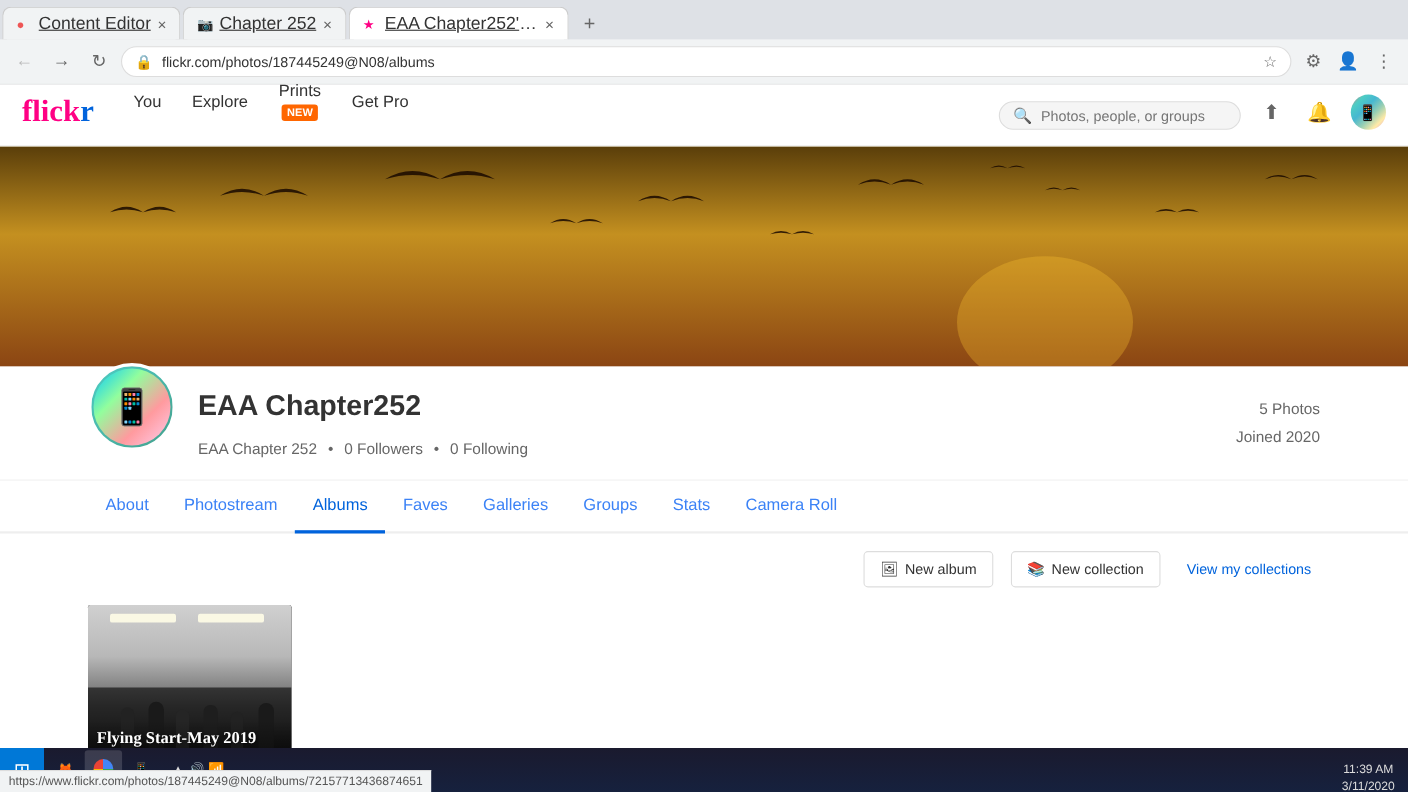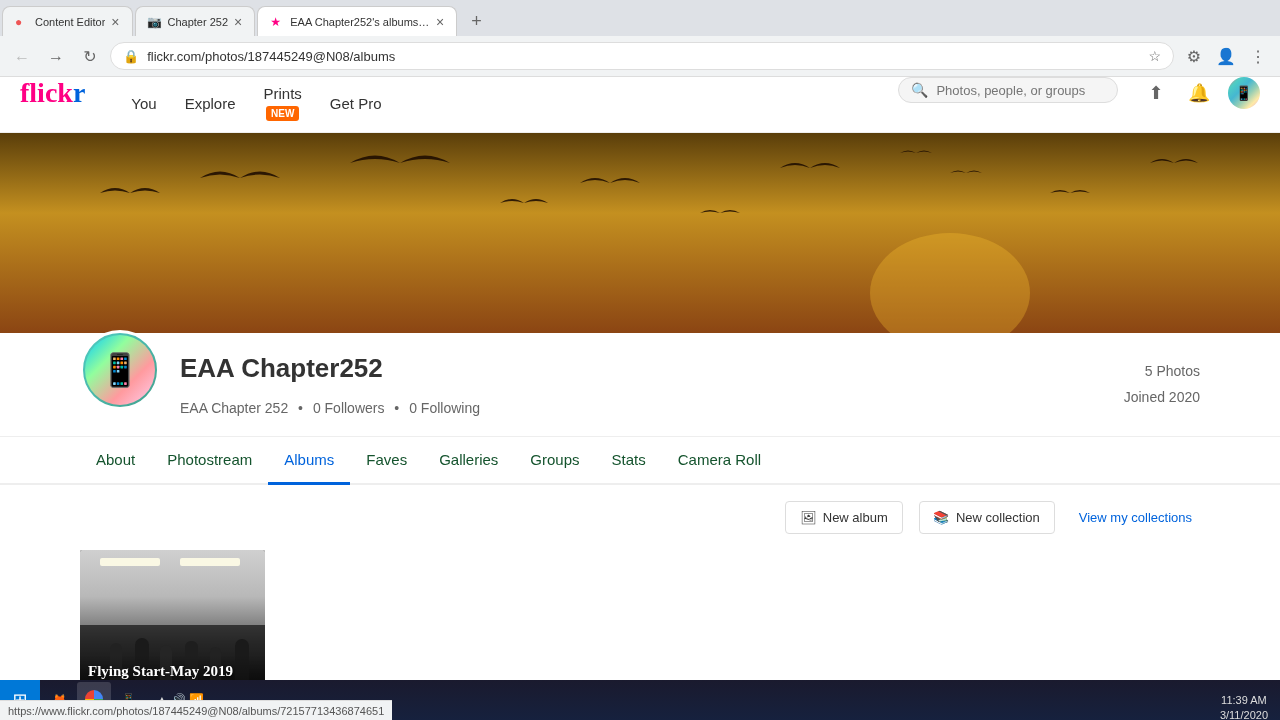--- a/index.html
+++ b/index.html
@@ -4,33 +4,33 @@
   <style>
     * { margin: 0; padding: 0; box-sizing: border-box; }
     body { font-family: Arial, sans-serif; font-size: 14px; background: #fff; width: 1280px; height: 720px; overflow: hidden; }
 
     
     .browser-chrome { background: #f1f3f4; border-bottom: 1px solid #ddd; }
     .browser-tabs { display: flex; align-items: center; background: #dee1e6; padding: 6px 0 0 0; height: 36px; }
     .browser-tab { display: flex; align-items: center; padding: 0 12px; height: 30px; background: #f1f3f4; border-radius: 8px 8px 0 0; font-size: 12px; color: #333; margin-left: 2px; max-width: 200px; gap: 6px; border: 1px solid #ccc; border-bottom: none; }
     .browser-tab.active { background: #fff; }
     .browser-tab .tab-favicon { width: 14px; height: 14px; border-radius: 2px; }
-    .browser-tab .tab-title { flex: 1; white-space: nowrap; overflow: hidden; text-overflow: ellipsis; font-size: 11px; }
+    .browser-tab .tab-title { flex: 1; white-space: nowrap; overflow: hidden; text-overflow: ellipsis; font-size: 16px; text-decoration: underline; }
     .browser-tab .tab-close { color: #666; font-size: 14px; cursor: pointer; }
     .browser-tab.add { background: transparent; border: none; color: #666; font-size: 18px; }
     .browser-addressbar { display: flex; align-items: center; padding: 4px 8px; gap: 6px; background: #f1f3f4; height: 40px; }
     .browser-nav-btn { width: 28px; height: 28px; border-radius: 50%; border: none; background: transparent; font-size: 16px; color: #666; cursor: pointer; display: flex; align-items: center; justify-content: center; }
     .browser-nav-btn.disabled { color: #bbb; cursor: default; }
     .browser-url-bar { flex: 1; height: 28px; border: 1px solid #ddd; border-radius: 14px; background: #fff; display: flex; align-items: center; padding: 0 12px; gap: 8px; }
     .browser-url-text { font-size: 13px; color: #333; flex: 1; }
     .browser-url-icons { display: flex; gap: 6px; color: #666; font-size: 14px; }
     .browser-actions { display: flex; gap: 4px; }
 
     
-    .flickr-nav { background: #fff; display: flex; align-items: flex-start; padding: 0 20px; height: 56px; border-bottom: 1px solid #eee; position: relative; z-index: 10; gap: 10px; }
+    .flickr-nav { background: #fff; display: flex; align-items: flex-end; padding: 14px 20px; height: 56px; border-bottom: 1px solid #eee; position: relative; z-index: 10; }
     .flickr-logo { font-size: 28px; font-weight: bold; color: #ff0084; margin-right: 24px; font-family: 'Georgia', serif; }
     .flickr-logo span { color: #0063dc; }
     .nav-links { display: flex; align-items: center; gap: 4px; flex: 1; }
     .nav-link { padding: 8px 12px; font-size: 15px; color: #333; text-decoration: none; cursor: pointer; }
     .nav-prints { display: flex; align-items: center; gap: 4px; flex-direction: column; }
     .badge-new { background: #ff6600; color: #fff; font-size: 10px; font-weight: bold; padding: 2px 5px; border-radius: 3px; }
     .nav-search { display: flex; align-items: center; background: #f5f5f5; border: 1px solid #ddd; border-radius: 20px; padding: 4px 12px; gap: 8px; width: 220px; }
     .nav-search input { border: none; background: transparent; outline: none; font-size: 13px; color: #666; width: 100%; }
     .nav-icons { display: flex; align-items: center; gap: 12px; margin-left: 12px; }
     .nav-icon { width: 32px; height: 32px; display: flex; align-items: center; justify-content: center; cursor: pointer; color: #666; font-size: 18px; }
@@ -43,21 +43,21 @@
     .profile-avatar { width: 80px; height: 80px; border-radius: 50%; border: 3px solid #fff; overflow: hidden; background: linear-gradient(135deg, #4ecdc4, #44a08d); display: flex; align-items: center; justify-content: center; margin-top: -30px; position: relative; z-index: 2; }
     .profile-avatar-inner { width: 70px; height: 70px; background: linear-gradient(135deg, #00c9ff, #92fe9d, #ff9a9e, #fecfef); border-radius: 50%; display: flex; align-items: center; justify-content: center; font-size: 28px; }
     .profile-info { flex: 1; }
     .profile-name { font-size: 26px; font-weight: bold; color: #333; }
     .profile-subtitle { font-size: 14px; color: #666; margin-top: 16px; }
     .profile-dot { margin: 0 6px; }
     .profile-stats { margin-left: auto; text-align: right; font-size: 14px; color: #666; line-height: 1.8; }
 
     
     .page-tabs { display: flex; align-items: center; padding: 0 80px; border-bottom: 2px solid #eee; background: #fff; }
-    .page-tab { padding: 14px 16px; font-size: 15px; color: #14532d; cursor: pointer; border-bottom: 3px solid transparent; margin-bottom: -2px; text-decoration: none; }
+    .page-tab { padding: 14px 16px; font-size: 15px; color: #3b82f6; cursor: pointer; border-bottom: 3px solid transparent; margin-bottom: -2px; text-decoration: none; }
     .page-tab.active { color: #0063dc; border-bottom-color: #0063dc; font-weight: 500; }
 
     
     .albums-toolbar { display: flex; justify-content: flex-end; align-items: center; padding: 16px 80px; gap: 16px; }
     .toolbar-btn { display: flex; align-items: center; gap: 6px; padding: 8px 14px; border: 1px solid #ddd; border-radius: 4px; background: #fff; font-size: 13px; color: #333; cursor: pointer; }
     .view-collections { font-size: 13px; color: #0063dc; cursor: pointer; padding: 8px; }
 
     
     .albums-grid { padding: 0 80px; display: flex; flex-wrap: wrap; gap: 16px; }
     .album-card { width: 185px; cursor: pointer; position: relative; }

